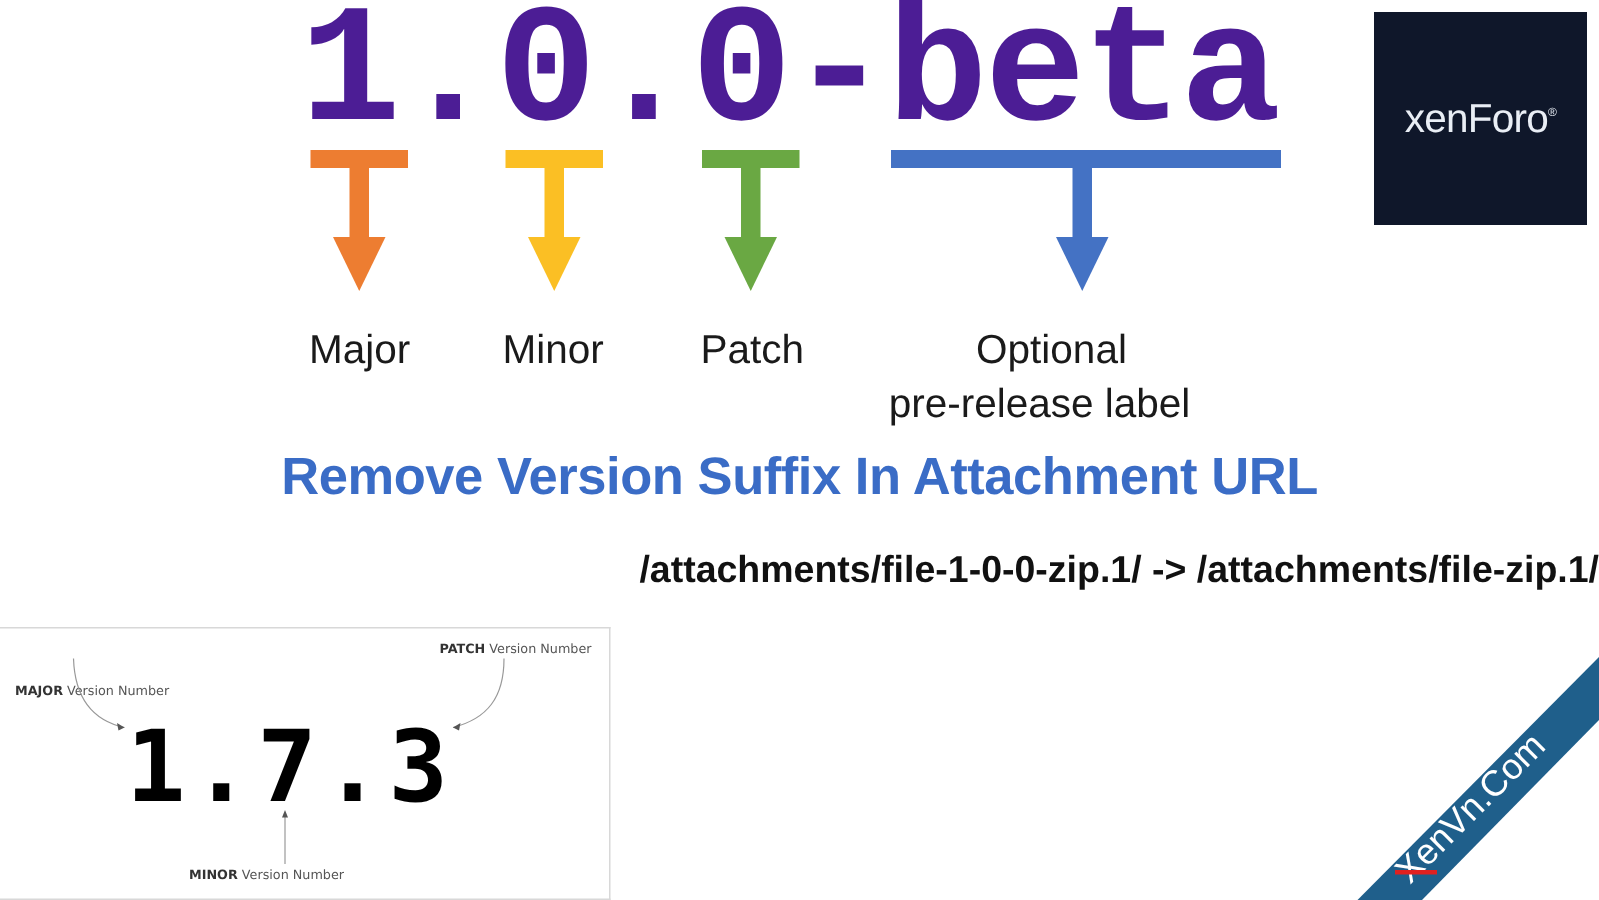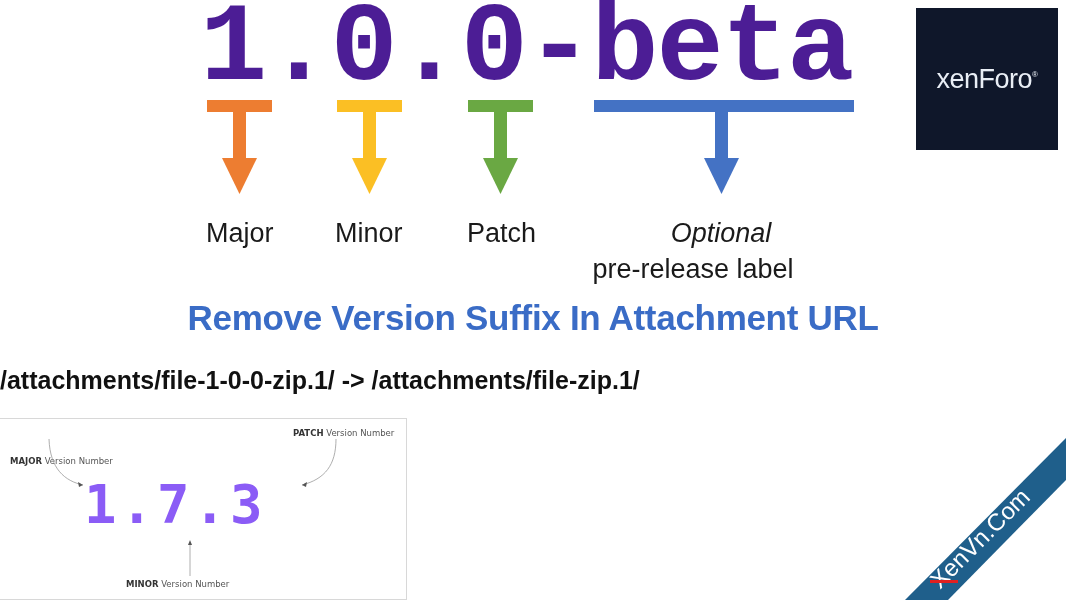--- a/index.html
+++ b/index.html
@@ -19,41 +19,41 @@
     position: absolute; font-size: 27px; color: #1a1a1a; white-space: nowrap;
     font-family: "Liberation Sans", sans-serif;
   }
   .label.center { text-align: center; transform: translateX(-50%); }
   .headline {
     position: absolute; left: 0; width: 1066px; top: 298px; text-align: center;
     font-weight: bold; font-size: 35px; color: #3a6cc6; white-space: nowrap;
     letter-spacing: -0.3px;
   }
   .url-line {
-    position: absolute; left: 0; width: 1066px; top: 366px; text-align: left;
+    position: absolute; left: 0; width: 1066px; top: 366px; text-align: right;
     font-weight: bold; font-size: 25px; color: #111; white-space: nowrap;
   }
   .logo-box {
     position: absolute; left: 916px; top: 8px; width: 142px; height: 142px;
     background: #0f172a;
     display: flex; align-items: center; justify-content: center;
   }
   .logo-text {
     color: #e9eef5; font-size: 27px; letter-spacing: -0.5px;
     font-family: "Liberation Sans", sans-serif;
   }
   .logo-text sup { font-size: 8px; vertical-align: top; position: relative; top: 6px; }
   .semver-panel {
     position: absolute; left: 0; top: 418px; width: 406px; height: 180px;
     border: 1px solid #d8d8d8; border-left: none; background: #fff;
   }
   .semver-num {
     position: absolute; left: 84px; top: 54px;
     font-family: "DejaVu Sans Mono", monospace; font-weight: bold;
-    font-size: 54px; color: #8b5cf6; letter-spacing: 4px; white-space: nowrap;
+    font-size: 66px; color: #000000; letter-spacing: 4px; white-space: nowrap;
   }
   .small-lbl {
     position: absolute; font-family: "DejaVu Sans", sans-serif;
     font-size: 8.5px; color: #555; white-space: nowrap;
   }
   .small-lbl b { color: #333; }
   .watermark {
     position: absolute; left: 900px; top: 430px; width: 166px; height: 170px;
   }
 </style>
@@ -85,21 +85,21 @@
   <g>
     <rect x="594" y="100" width="260" height="12" fill="#4472c4"></rect>
     <rect x="715" y="112" width="13" height="46" fill="#4472c4"></rect>
     <polygon points="704,158 739,158 721.5,194" fill="#4472c4"></polygon>
   </g>
 </svg>
 
 <div class="label" style="left:206px; top:218px;">Major</div>
 <div class="label" style="left:335px; top:218px;">Minor</div>
 <div class="label" style="left:467px; top:218px;">Patch</div>
-<div class="label center" style="left:721px; top:218px;font-style:italic;">Optional</div>
+<div class="label center" style="left:701px; top:218px;">Optional</div>
 <div class="label center" style="left:693px; top:254px;">pre-release label</div>
 
 <div class="logo-box">
   <span class="logo-text"><span>xenForo</span><sup>®</sup></span>
 </div>
 
 <div class="headline">Remove Version Suffix In Attachment URL</div>
 <div class="url-line">/attachments/file-1-0-0-zip.1/ -&gt; /attachments/file-zip.1/</div>
 
 <div class="semver-panel">

